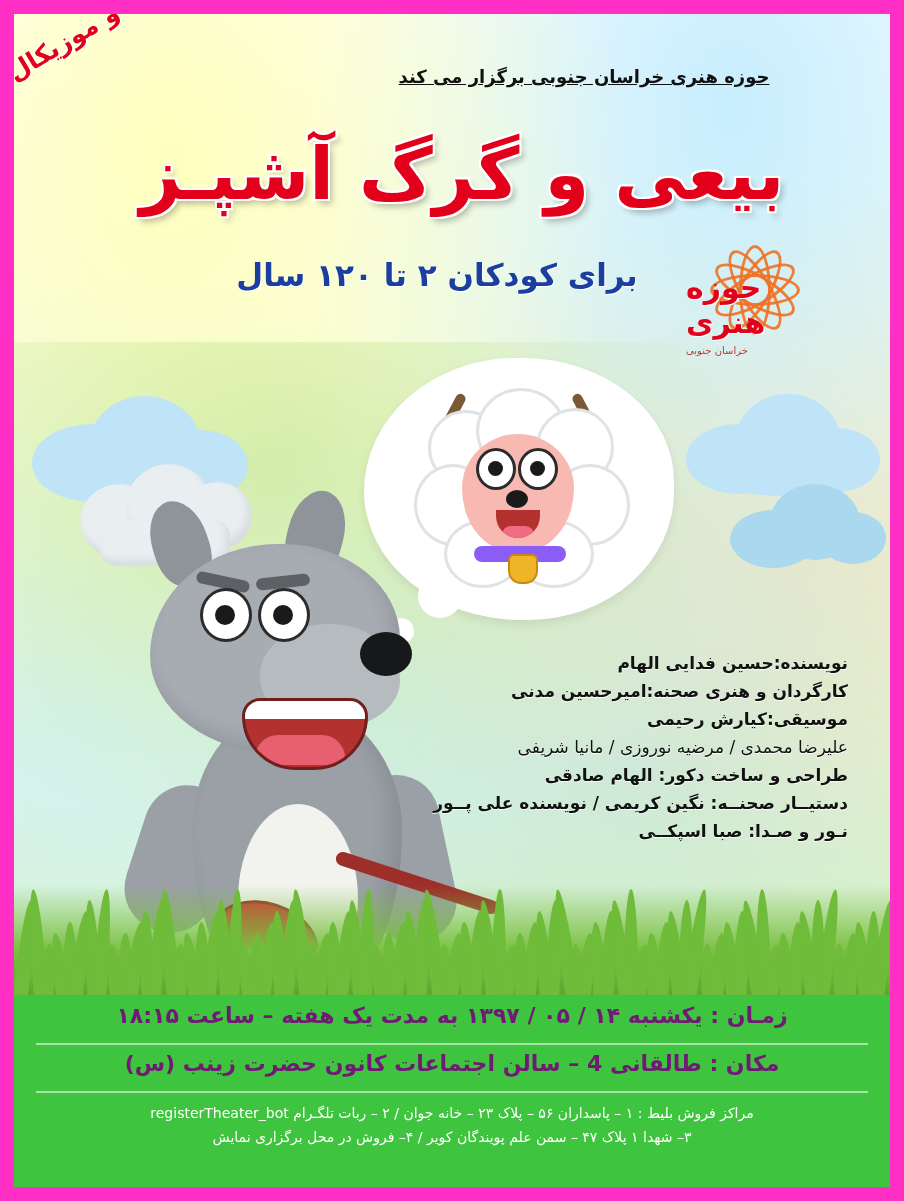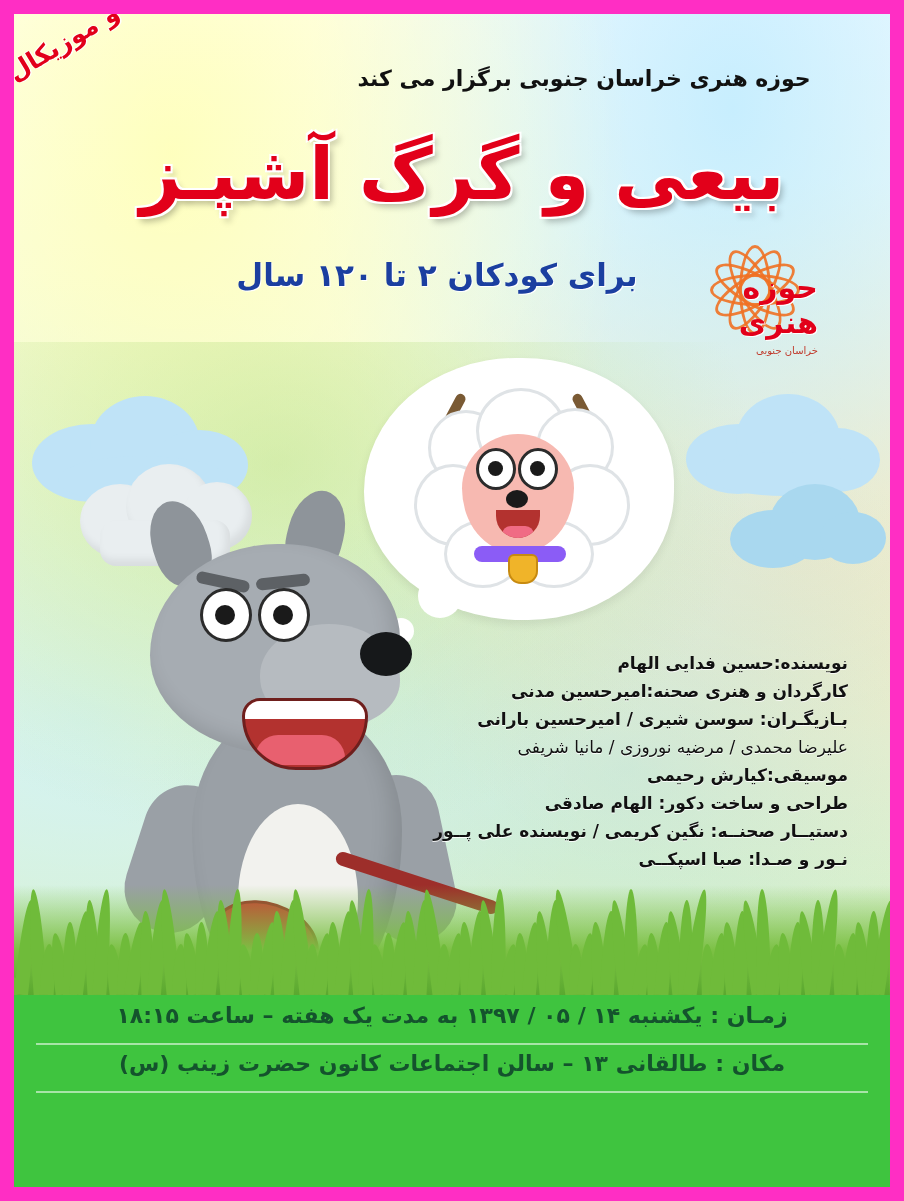--- a/index.html
+++ b/index.html
@@ -54,25 +54,26 @@
     position: absolute;
     top: 0; left: 0; right: 0;
     height: 330px;
   }
   .presenter {
     position: absolute;
     top: 52px;
     right: 36px;
     left: 300px;
     text-align: center;
-    font-size: 22px;
+    font-size: 18px;
     font-weight: bold;
     color: #111;
     letter-spacing: 0;
     direction: rtl;
+    text-decoration: underline;
   }
   .main-title {
     position: absolute;
     top: 118px;
     left: 60px;
     right: 40px;
     text-align: center;
     font-size: 72px;
     font-weight: bold;
     color: #e2001a;
@@ -114,21 +115,21 @@
     text-shadow: 1px 1px 0 #fff, -1px -1px 0 #fff;
   }
 
   
   .logo {
     position: absolute;
     top: 234px;
     right: 72px;
     width: 132px;
     height: 110px;
-    text-align: right;
+    text-align: left;
   }
   .logo .mandala {
     position: relative;
     width: 110px;
     height: 78px;
     margin: 0 auto;
   }
   .logo .mandala span {
     position: absolute;
     left: 50%;
@@ -449,21 +450,21 @@
     position: absolute;
     left: 0; right: 0; bottom: 0;
     height: 192px;
     background: #3fc43f;
   }
   .bar-time, .bar-place {
     position: absolute;
     left: 0; right: 0;
     text-align: center;
     direction: rtl;
-    color: #14532d;
+    color: #701a75;
     font-weight: bold;
   }
   .bar-time {
     top: 8px;
     font-size: 22px;
     letter-spacing: 0.5px;
   }
   .bar-place {
     top: 56px;
     font-size: 22px;
@@ -594,23 +595,22 @@
           <span></span>
           <span></span>
       </div>
       <div class="logo-word">حوزه هنری</div>
       <div class="logo-sub">خراسان جنوبی</div>
     </div>
 
     <div class="credits">
       <div class="line">نویسنده:حسین فدایی الهام</div>
       <div class="line">کارگردان و هنری صحنه:امیرحسین مدنی</div>
-      <div class="line">بـازیگـران: سوسن شیری / امیرحسین بارانی</div>
+      <div class="line">موسیقی:کیارش رحیمی</div>
       <div class="line soft">علیرضا محمدی / مرضیه نوروزی / مانیا شریفی</div>
-      <div class="line">موسیقی:کیارش رحیمی</div>
       <div class="line">طراحی و ساخت دکور: الهام صادقی</div>
       <div class="line">دستیــار صحنــه: نگین کریمی / نویسنده علی پــور</div>
       <div class="line">نـور و صـدا: صبا اسپکــی</div>
     </div>
 
     <div class="grass">
       <div class="blades" id="blades">
           <div class="blade" style="left: -6px; height: 18px; transform: rotate(-18deg); background: rgb(111, 187, 58);"></div>
           <div class="blade" style="left: 5px; height: 95px; transform: rotate(6deg); background: rgb(111, 187, 58);"></div>
           <div class="blade" style="left: 16px; height: 106px; transform: rotate(-4deg); background: rgb(111, 187, 58);"></div>
@@ -691,18 +691,22 @@
           <div class="blade" style="left: 841px; height: 73px; transform: rotate(-6deg); background: rgb(111, 187, 58);"></div>
           <div class="blade" style="left: 852px; height: 84px; transform: rotate(1deg); background: rgb(111, 187, 58);"></div>
           <div class="blade" style="left: 863px; height: 95px; transform: rotate(8deg); background: rgb(111, 187, 58);"></div>
           <div class="blade" style="left: 874px; height: 106px; transform: rotate(-2deg); background: rgb(111, 187, 58);"></div>
         </div>
     </div>
 
     <div class="footer">
       <div class="bar-time">زمـان : یکشنبه ۱۴ / ۰۵ / ۱۳۹۷ به مدت یک هفته – ساعت ۱۸:۱۵</div>
       <div class="divider"></div>
-      <div class="bar-place">مکان : طالقانی ۱۳ – سالن اجتماعات کانون حضرت زینب (س)</div>
+      <div class="bar-place">مکان : طالقانی 4 – سالن اجتماعات کانون حضرت زینب (س)</div>
       <div class="divider2"></div>
+      <div class="sales">
+        <span class="l">مراکز فروش بلیط : ۱ – پاسداران ۵۶ – پلاک ۲۳ – خانه جوان / ۲ – ربات تلگـرام registerTheater_bot</span>
+        <span class="l">۳– شهدا ۱ پلاک ۴۷ – سمن علم پویندگان کویر / ۴– فروش در محل برگزاری نمایش</span>
+      </div>
     </div>
 
   </div>
 </div>
 
 </body></html>

